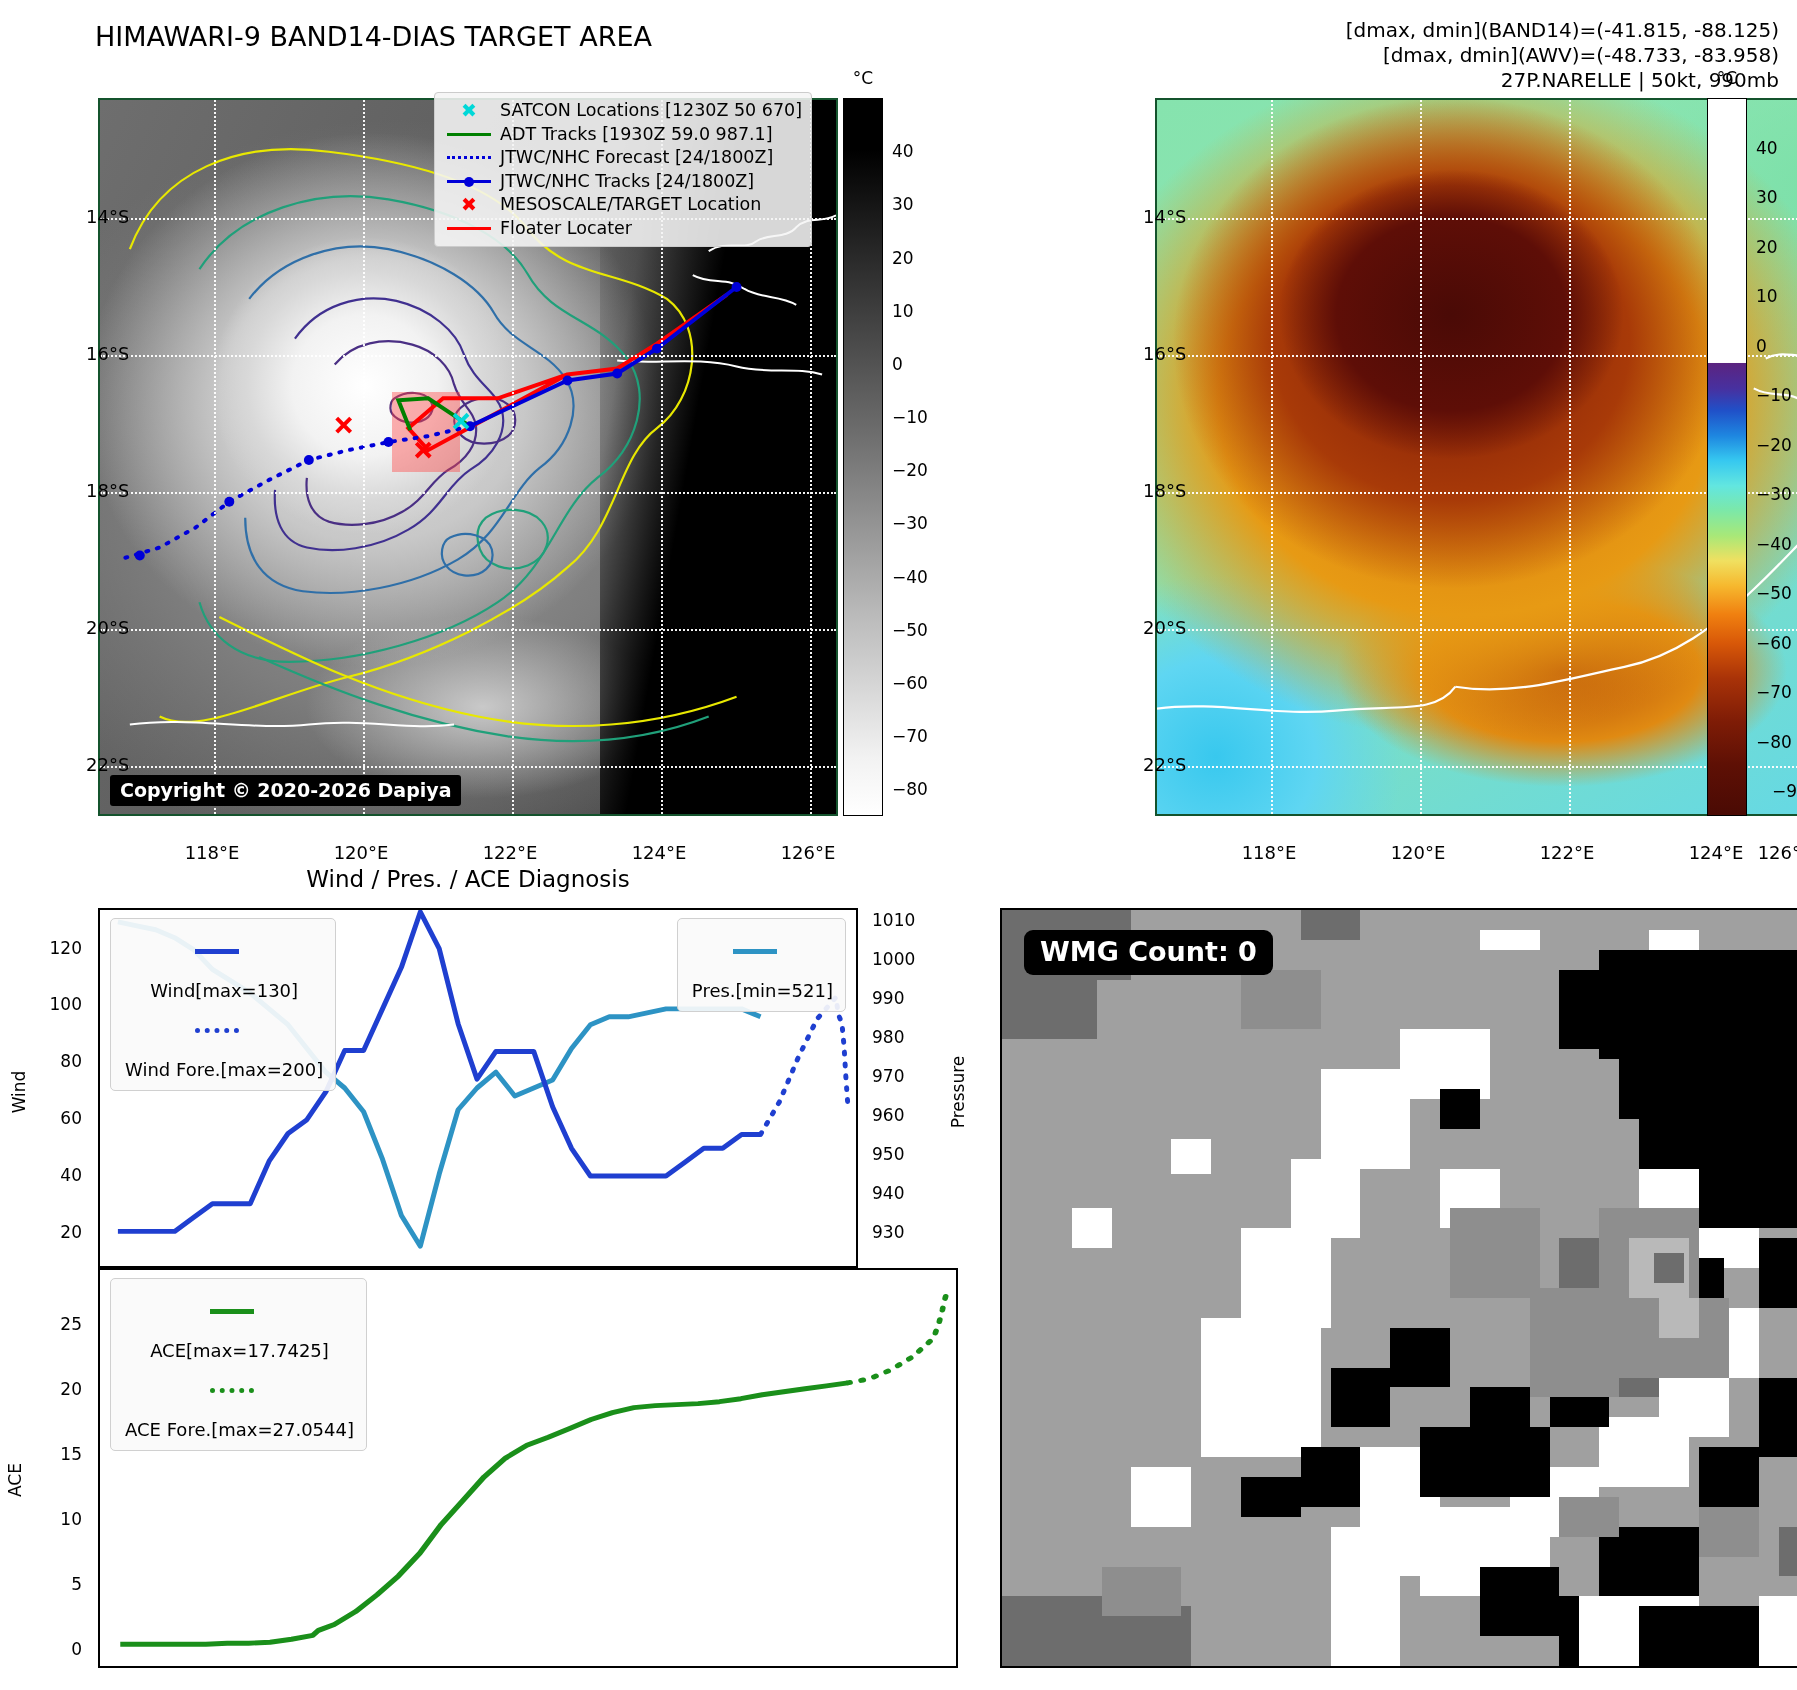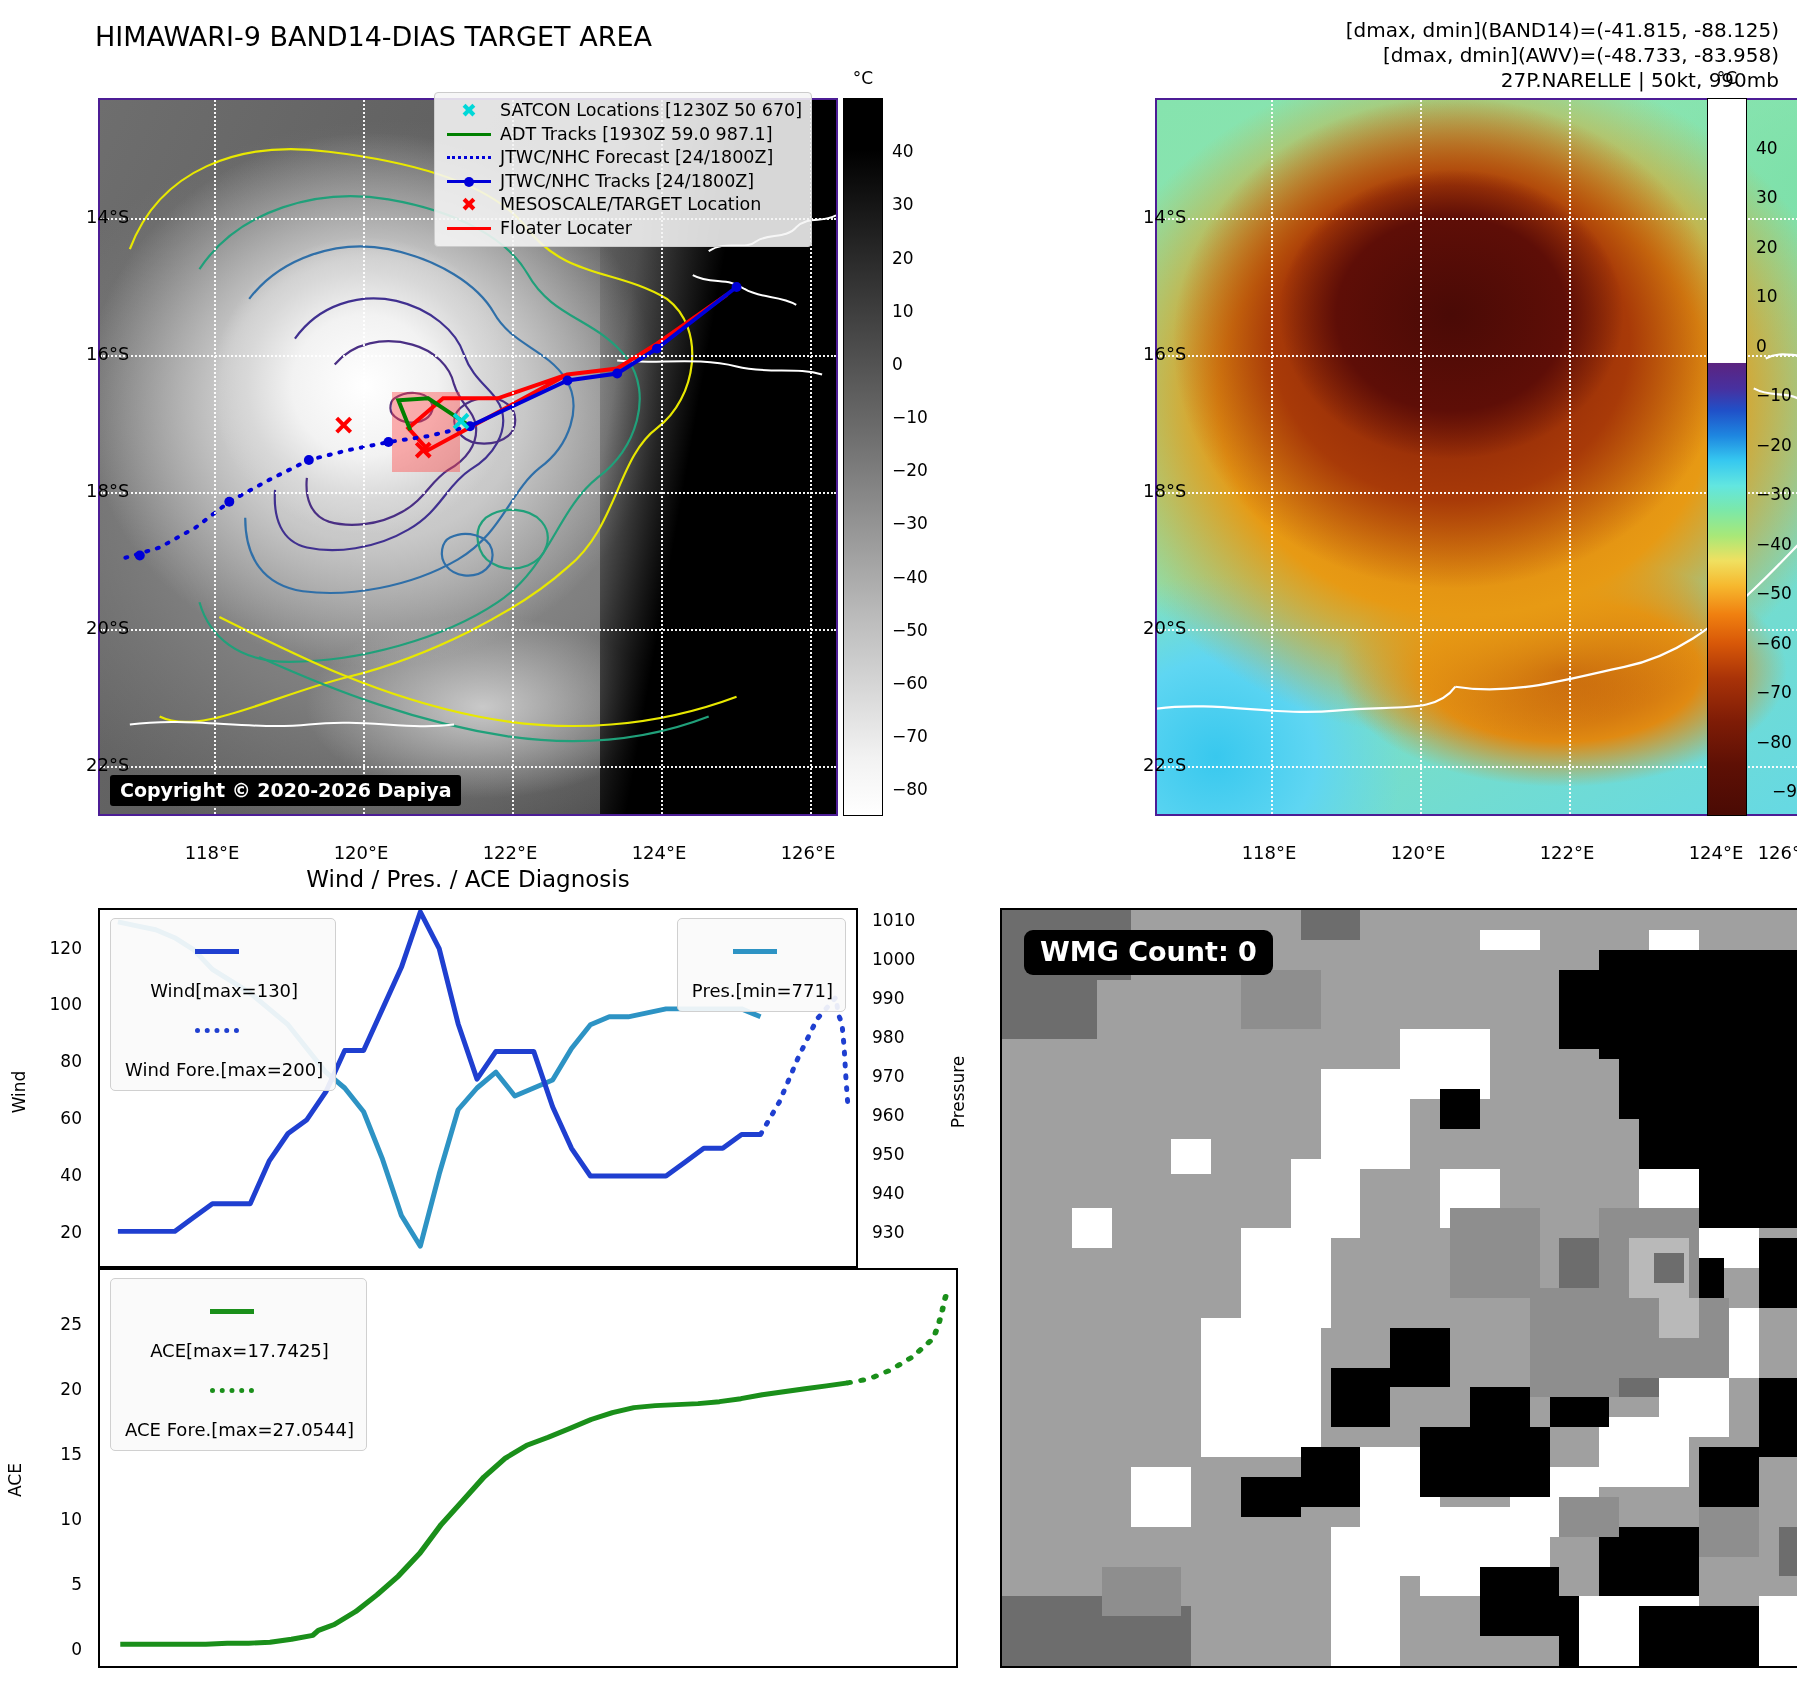--- a/index.html
+++ b/index.html
@@ -5,21 +5,21 @@
   html,body{margin:0;padding:0;background:#ffffff;}
   body{width:1797px;height:1690px;font-family:"DejaVu Sans",sans-serif;color:#000;position:relative;overflow:hidden;}
 
   
   #title-block{position:absolute;left:95px;top:18px;font-size:27px;line-height:38px;letter-spacing:0px;}
   #title-block div{white-space:nowrap;}
   #header-right{position:absolute;right:18px;top:18px;text-align:right;font-size:20px;line-height:25px;}
   #header-right div{white-space:nowrap;}
 
   
-  .mapframe{position:absolute;border:2px solid #4c1d95;box-sizing:border-box;overflow:hidden;}
+  .mapframe{position:absolute;border:2px solid #14532d;box-sizing:border-box;overflow:hidden;}
   .gridline-h{position:absolute;left:0;right:0;height:0;border-top:2px dotted rgba(255,255,255,.95);}
   .gridline-v{position:absolute;top:0;bottom:0;width:0;border-left:2px dotted rgba(255,255,255,.95);}
 
   .ytick{position:absolute;right:100%;margin-right:9px;transform:translateY(-50%);font-size:18px;white-space:nowrap;}
   .xtick{position:absolute;top:100%;margin-top:10px;transform:translateX(-50%);font-size:18px;white-space:nowrap;}
 
   
   #map-ir{left:98px;top:98px;width:740px;height:718px;background:#000;}
   #ir-sat{position:absolute;left:0;top:0;width:100%;height:100%;
     background:
@@ -306,21 +306,21 @@
         </span>
       <span class="ltext">Wind Fore.[max=200]</span>
     </div>
   </div>
 
   <div class="chlegend" style="right:10px;top:8px;">
     <div class="lrow">
       <span class="lkey">
           <span class="k-line" style="border-top-color:#2d93c4;border-top-width:5px;"></span>
         </span>
-      <span class="ltext">Pres.[min=771]</span>
+      <span class="ltext">Pres.[min=521]</span>
     </div>
   </div>
 </div>
 
 <div class="axlabel" style="left:82px;top:948px;transform:translate(-100%,-50%);">120</div>
 <div class="axlabel" style="left:82px;top:1004px;transform:translate(-100%,-50%);">100</div>
 <div class="axlabel" style="left:82px;top:1061px;transform:translate(-100%,-50%);">80</div>
 <div class="axlabel" style="left:82px;top:1118px;transform:translate(-100%,-50%);">60</div>
 <div class="axlabel" style="left:82px;top:1175px;transform:translate(-100%,-50%);">40</div>
 <div class="axlabel" style="left:82px;top:1232px;transform:translate(-100%,-50%);">20</div>

